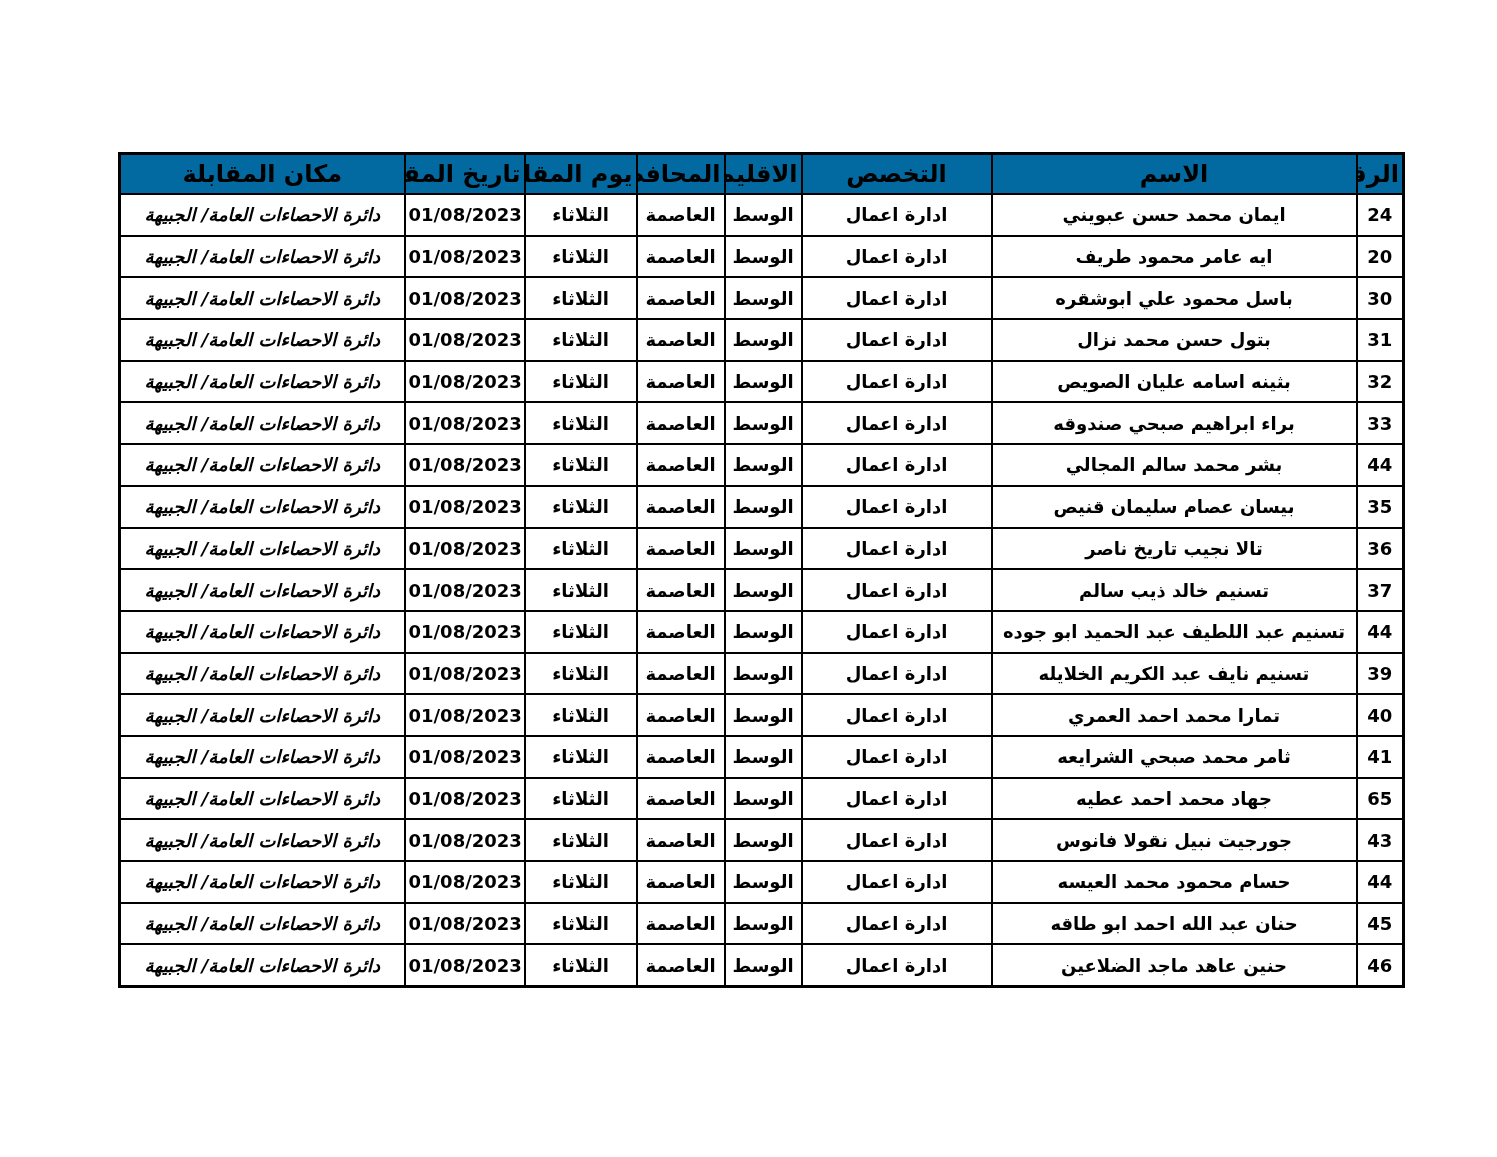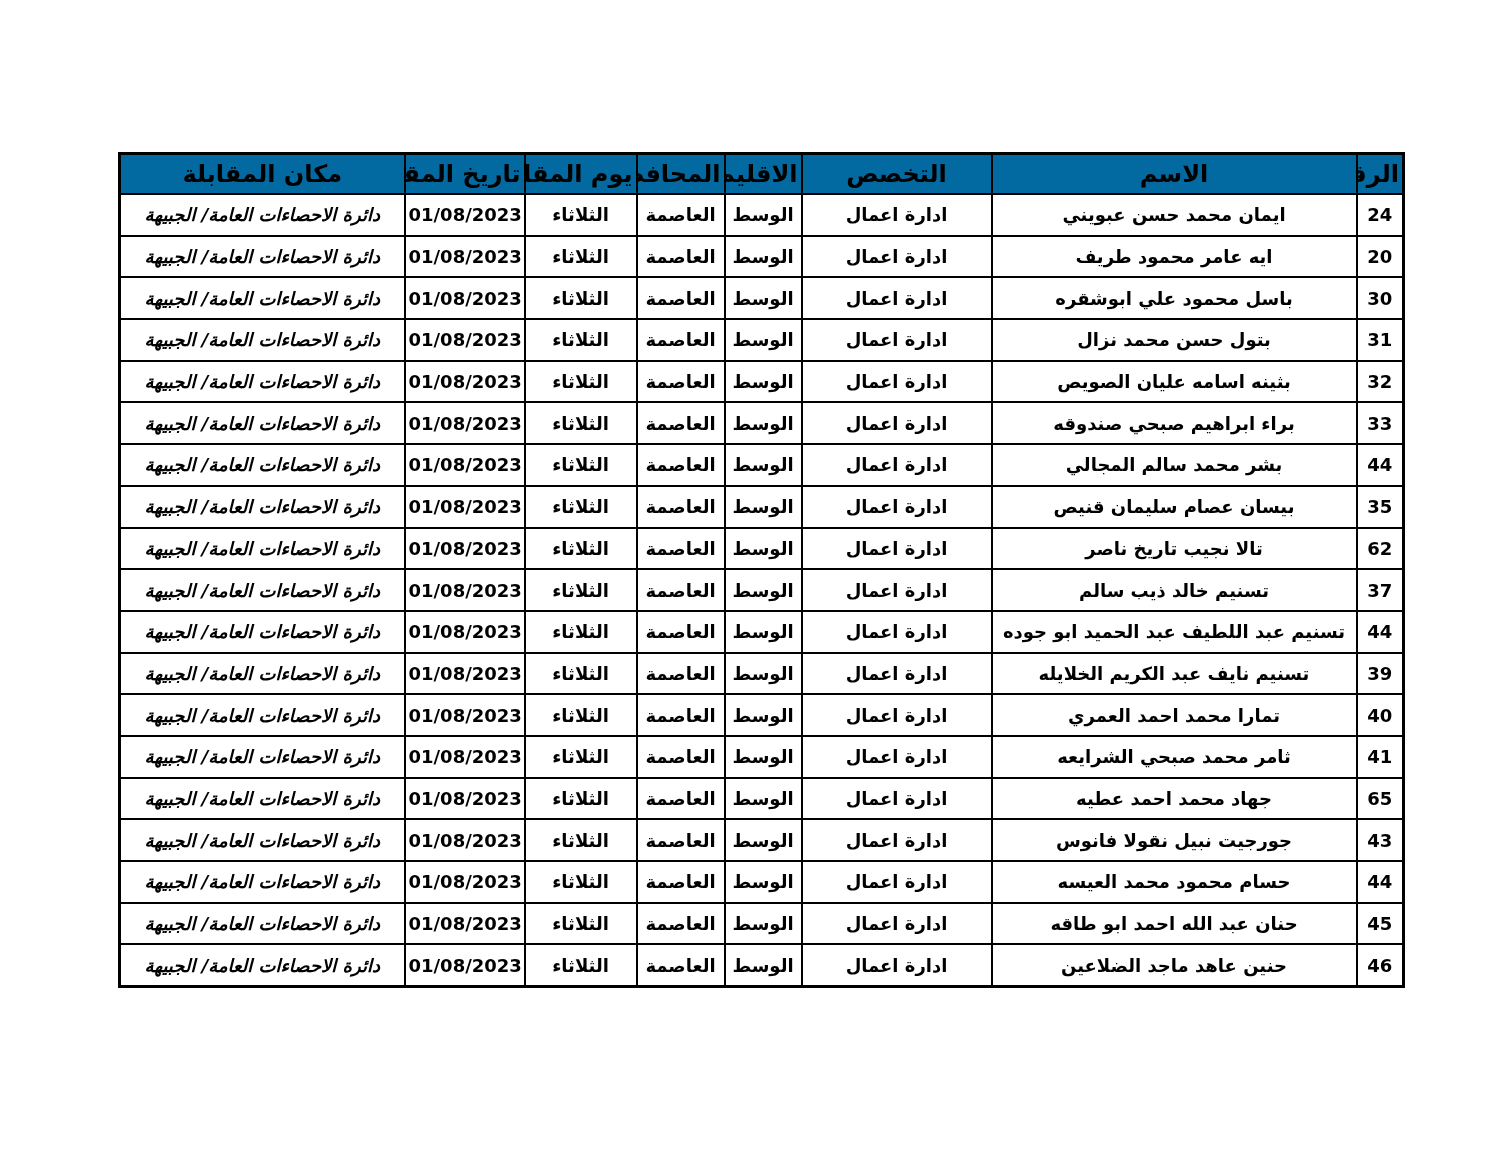--- a/index.html
+++ b/index.html
@@ -183,21 +183,21 @@
     <td class="cell-name">بيسان عصام سليمان قنيص</td>
     <td class="cell-specialization">ادارة اعمال</td>
     <td class="cell-region">الوسط</td>
     <td class="cell-governorate">العاصمة</td>
     <td class="cell-day">الثلاثاء</td>
     <td class="cell-date numeric">01/08/2023</td>
     <td class="cell-location">دائرة الاحصاءات العامة/ الجبيهة</td>
   </tr>
 
   <tr>
-    <td class="cell-number numeric">62</td>
+    <td class="cell-number numeric">36</td>
     <td class="cell-name">تالا نجيب تاريخ ناصر</td>
     <td class="cell-specialization">ادارة اعمال</td>
     <td class="cell-region">الوسط</td>
     <td class="cell-governorate">العاصمة</td>
     <td class="cell-day">الثلاثاء</td>
     <td class="cell-date numeric">01/08/2023</td>
     <td class="cell-location">دائرة الاحصاءات العامة/ الجبيهة</td>
   </tr>
 
   <tr>

